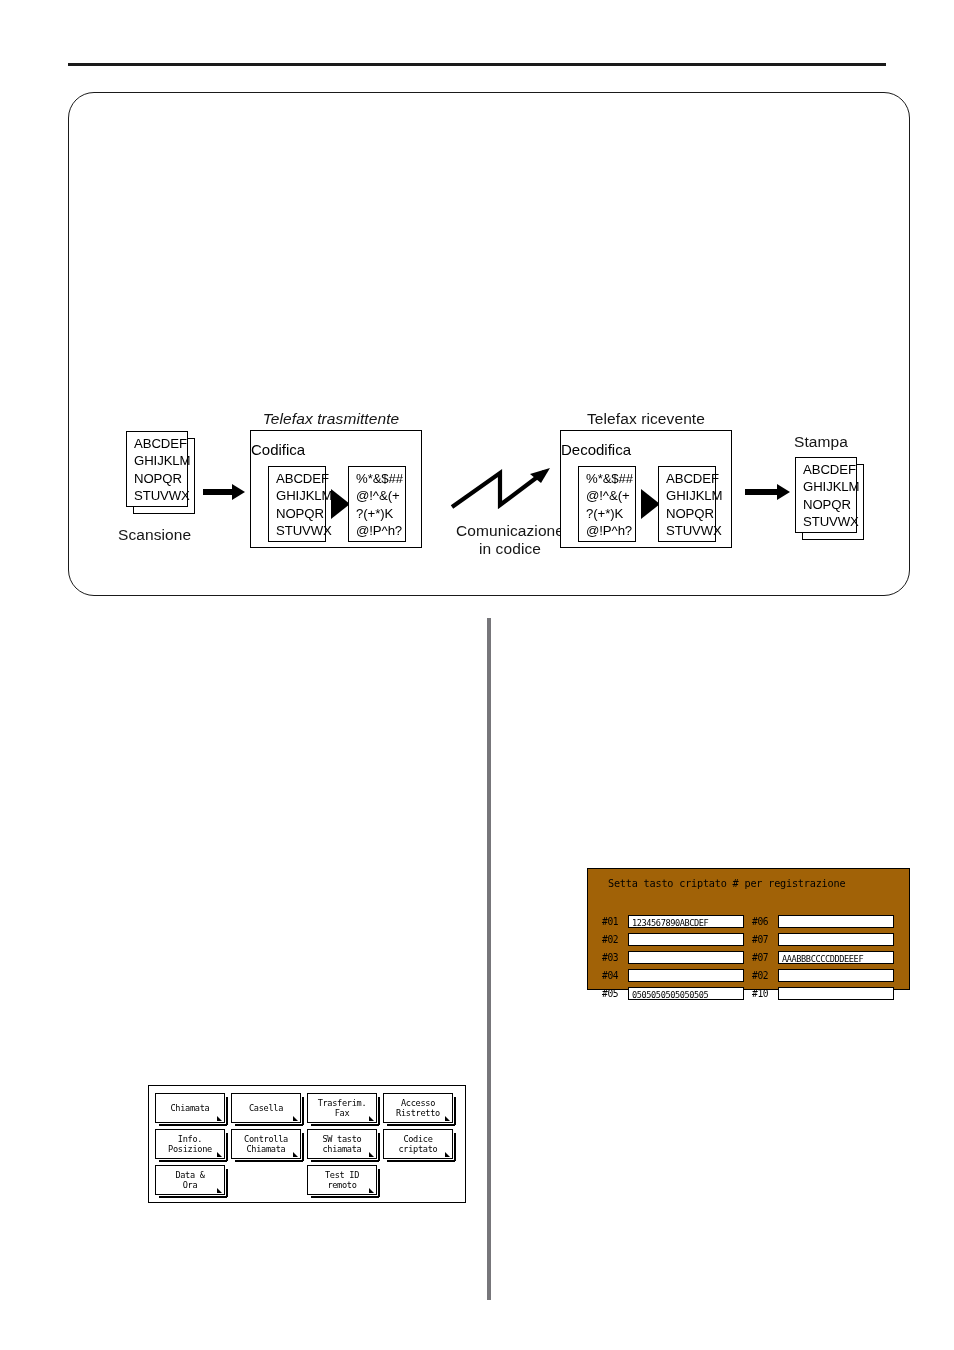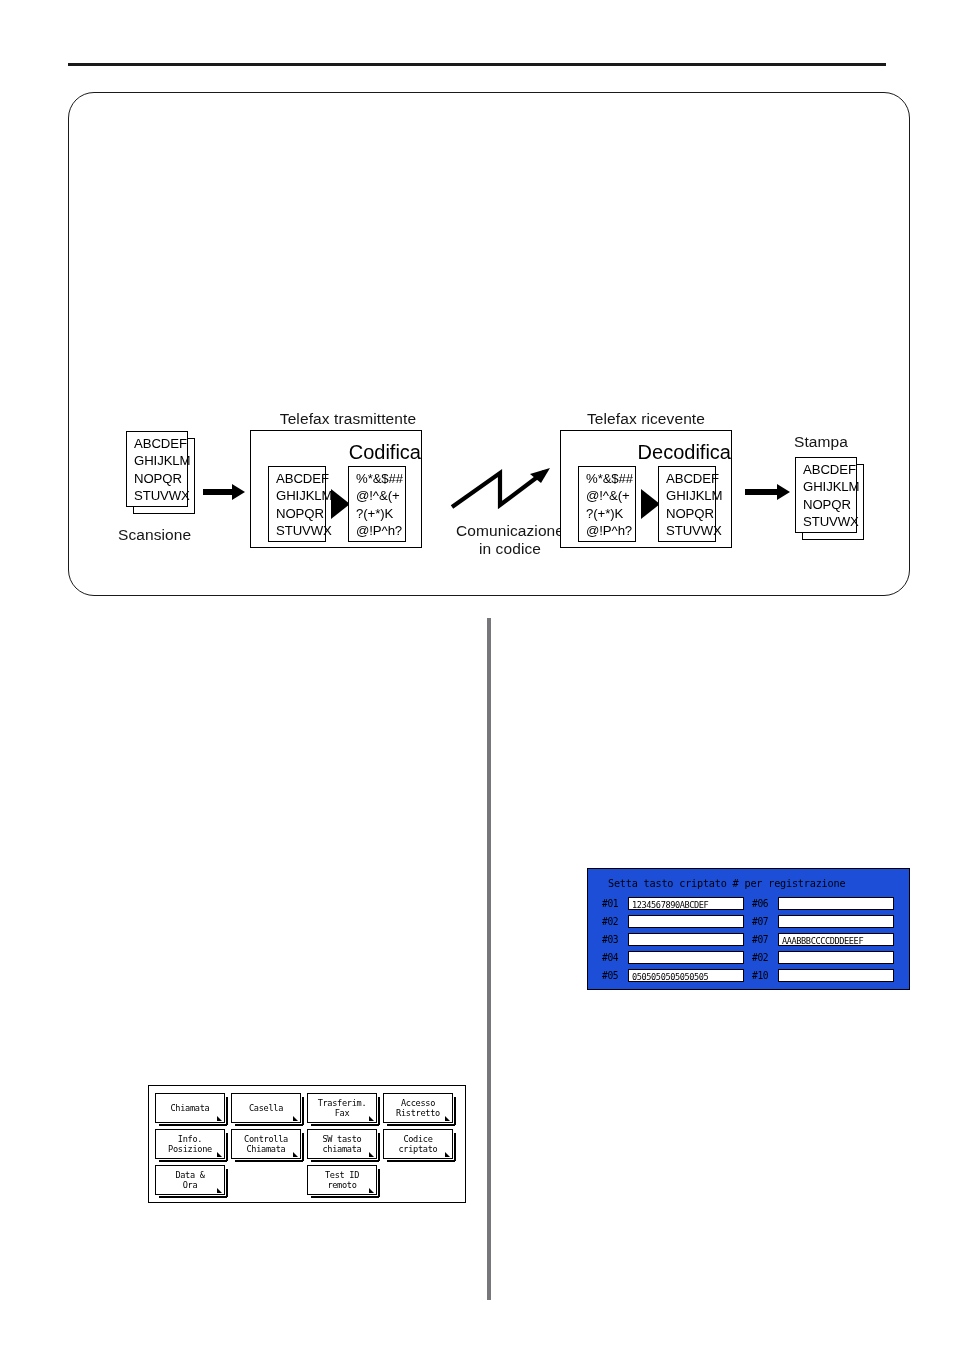--- a/index.html
+++ b/index.html
@@ -113,23 +113,23 @@
   
   .machine {
     position: absolute;
     box-sizing: border-box;
     border: 1.5px solid #000;
     background: #fff;
   }
   .machine-title {
     position: absolute;
     width: 100%;
-    text-align: right;
+    text-align: left;
     top: 10px;
-    font-size: 20px;
+    font-size: 15px;
   }
 
   
   .arrow-right {
     position: absolute;
     height: 0;
   }
   .arrow-right .shaft {
     position: absolute;
     left: 0; top: -2.6px;
@@ -156,36 +156,36 @@
   .zigzag { position: absolute; }
 
   
   .crypt-panel {
     position: absolute;
     left: 587px;
     top: 868px;
     width: 323px;
     height: 122px;
     border: 1.6px solid #000;
-    background: #1d4ed8;
+    background: #a16207;
     box-sizing: border-box;
     font-family: "DejaVu Sans Mono", monospace;
   }
   .crypt-title {
     position: absolute;
     left: 20px;
     top: 9px;
     font-size: 10.2px;
     letter-spacing: -0.2px;
     white-space: nowrap;
   }
   .crypt-grid {
     position: absolute;
     left: 14px;
-    top: 26px;
+    top: 44px;
     width: 296px;
     display: flex;
     gap: 8px;
   }
   .crypt-col { width: 142px; }
   .crypt-row {
     display: flex;
     align-items: center;
     height: 17px;
     margin-bottom: 1px;
@@ -312,21 +312,21 @@
       <div class="line">STUVWX</div>
     </div>
   </div>
   <div class="cap" style="left:118px; top:526px;">Scansione</div>
 
   <div class="arrow-right" style="left:203px; top:492px; width:42px;">
     <div class="shaft" style="width:30px;"></div>
     <div class="head" style="left:29px;"></div>
   </div>
 
-  <div class="cap center" style="left:260px; top:410px; width:176px;">Telefax trasmittente</div>
+  <div class="cap center" style="left:243px; top:410px; width:176px;font-style:italic;">Telefax trasmittente</div>
   <div class="machine" style="left:250px; top:430px; width:172px; height:118px;">
     <div class="machine-title">Codifica</div>
   </div>
 
   <div class="textbox" style="left:268px; top:466px; width:58px; height:76px;">
     <div class="line">ABCDEF</div>
     <div class="line">GHIJKLM</div>
     <div class="line">NOPQR</div>
     <div class="line">STUVWX</div>
   </div>

